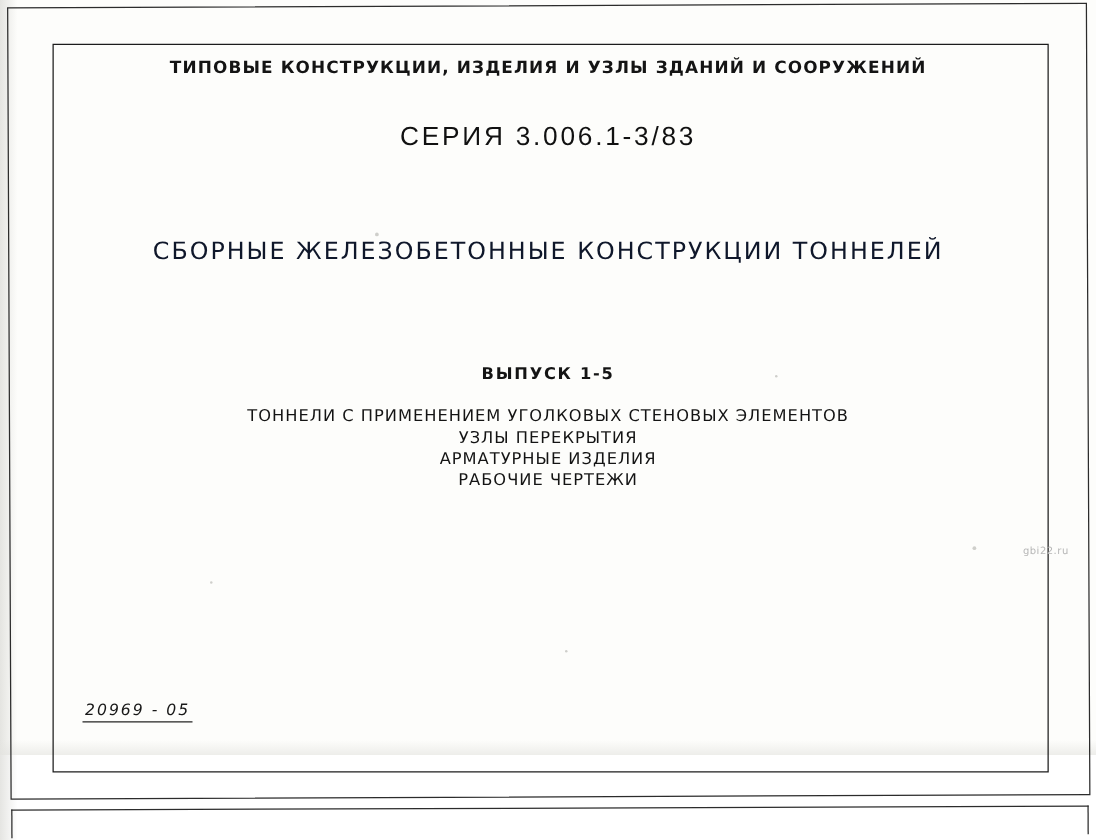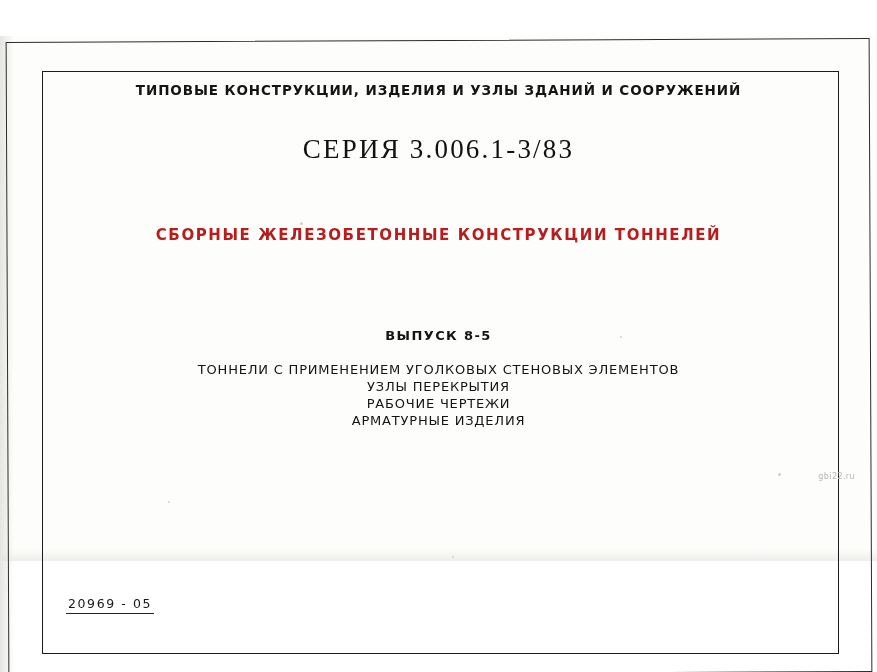--- a/index.html
+++ b/index.html
@@ -11,23 +11,22 @@
     width: 877px;
     height: 672px;
     overflow: hidden;
     font-family: "DejaVu Sans", sans-serif;
     color: #1a1a1a;
   }
 
   #page {
     position: relative;
     width: 877px;
-    height: 525px;
+    height: 604px;
     background: #fdfdfb;
-    margin-top: 36px;
   }
 
   
   #scan-edge-left {
     position: absolute;
     left: 0; top: 0;
     width: 14px; height: 672px;
     background: linear-gradient(to right, #dcdcd8, rgba(253,253,251,0));
     opacity: .75;
   }
@@ -80,33 +79,33 @@
   #series-header {
     top: 46px;
     font-size: 13.5px;
     font-weight: 700;
     letter-spacing: 0.9px;
     color: #141414;
   }
 
   #series-number {
     top: 98px;
-    font-size: 27px;
+    font-size: 21px;
     font-weight: 500;
     letter-spacing: 2.2px;
-    font-family: Liberation Serif, serif;
+    font-family: Liberation Sans, sans-serif;
     color: #111;
   }
 
   #main-title {
     top: 190px;
-    font-size: 15px;
-    font-weight: 700;
+    font-size: 19px;
+    font-weight: 400;
     letter-spacing: 1.6px;
-    color: #b91c1c;
+    color: #0f172a;
   }
 
   #issue-label {
     top: 292px;
     font-size: 13px;
     font-weight: 700;
     letter-spacing: 1.4px;
     color: #141414;
   }
 
@@ -121,20 +120,21 @@
 
   #doc-code {
     position: absolute;
     left: 66px;
     top: 560px;
     font-size: 12.5px;
     letter-spacing: 1.6px;
     color: #181818;
     border-bottom: 1px solid #242424;
     padding: 0 2px 2px 2px;
+    font-style: italic;
   }
 
   #watermark {
     position: absolute;
     right: 22px;
     top: 436px;
     font-size: 8px;
     letter-spacing: .4px;
     color: #b6b6b6;
   }
@@ -158,27 +158,27 @@
   <div id="sheet-outline-2"></div>
 
   <div id="title-frame"></div>
 
   <div class="center-block" id="series-header">ТИПОВЫЕ КОНСТРУКЦИИ, ИЗДЕЛИЯ И УЗЛЫ ЗДАНИЙ И СООРУЖЕНИЙ</div>
 
   <div class="center-block" id="series-number">СЕРИЯ 3.006.1-3/83</div>
 
   <div class="center-block" id="main-title">СБОРНЫЕ ЖЕЛЕЗОБЕТОННЫЕ КОНСТРУКЦИИ ТОННЕЛЕЙ</div>
 
-  <div class="center-block" id="issue-label">ВЫПУСК 8-5</div>
+  <div class="center-block" id="issue-label">ВЫПУСК 1-5</div>
 
   <div class="center-block" id="subtitle-lines">
     <div>ТОННЕЛИ С ПРИМЕНЕНИЕМ УГОЛКОВЫХ СТЕНОВЫХ ЭЛЕМЕНТОВ</div>
     <div>УЗЛЫ ПЕРЕКРЫТИЯ</div>
+    <div>АРМАТУРНЫЕ ИЗДЕЛИЯ</div>
     <div>РАБОЧИЕ ЧЕРТЕЖИ</div>
-    <div>АРМАТУРНЫЕ ИЗДЕЛИЯ</div>
   </div>
 
   <div id="doc-code">20969 - 05</div>
 
   <div id="watermark">gbi22.ru</div>
 
   <div class="speck" style="left:300px; top:186px; width:3px; height:3px;"></div>
   <div class="speck" style="left:620px; top:300px; width:2px; height:2px;"></div>
   <div class="speck" style="left:778px; top:437px; width:3px; height:3px;"></div>
   <div class="speck" style="left:168px; top:465px; width:2px; height:2px;"></div>

